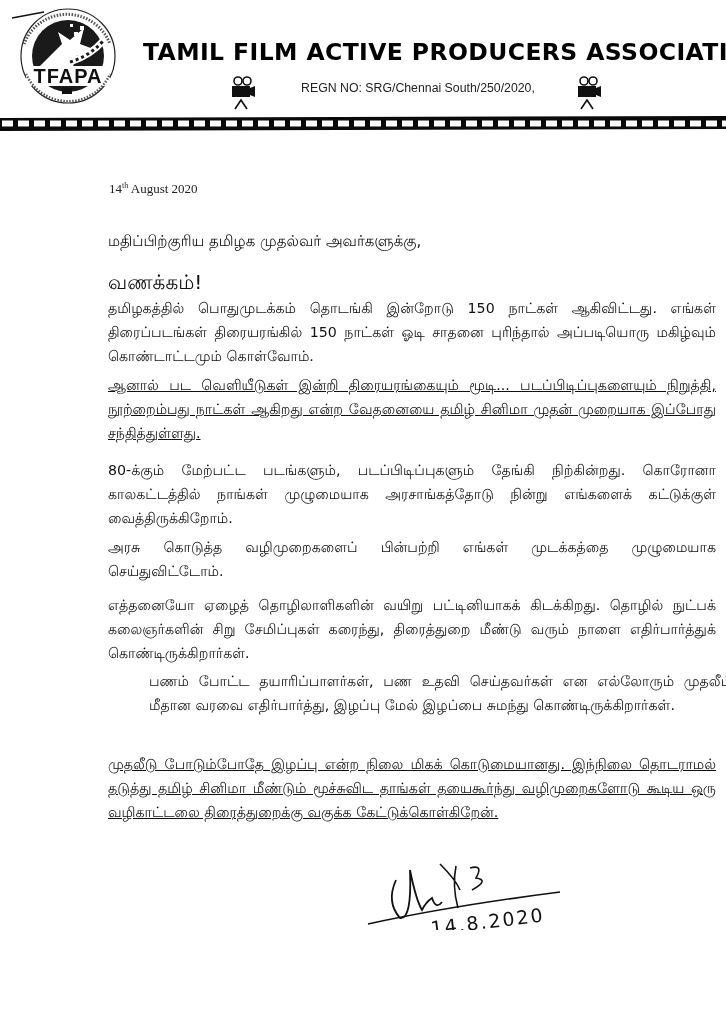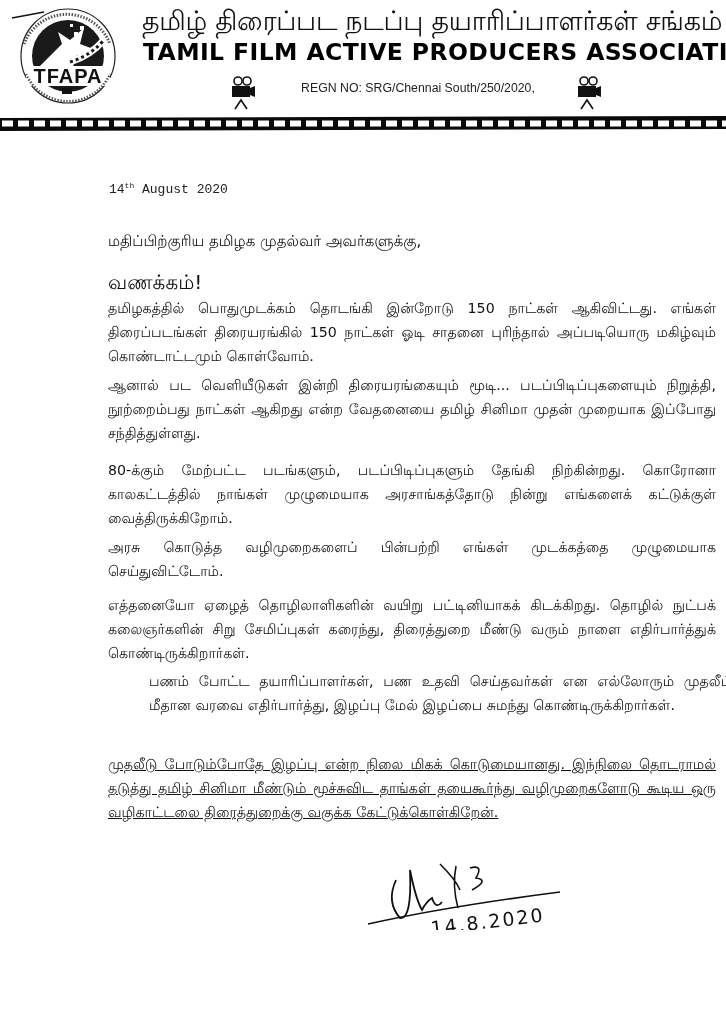--- a/index.html
+++ b/index.html
@@ -8,29 +8,29 @@
   .letterhead { position: absolute; left: 0; top: 0; width: 726px; height: 135px; }
   .logo { position: absolute; left: 10px; top: 4px; width: 112px; height: 104px; }
   .title-ta { position: absolute; left: 142px; top: 4px; width: 580px; font-family: "DejaVu Sans", sans-serif; font-size: 27px; line-height: 34px; color: #111; white-space: nowrap; letter-spacing: -0.3px; }
   .title-en { position: absolute; left: 143px; top: 38px; width: 580px; font-family: "DejaVu Sans", sans-serif; font-weight: bold; font-size: 23.5px; line-height: 28px; color: #000; white-space: nowrap; letter-spacing: 0.4px; }
   .regn { position: absolute; left: 278px; top: 80px; width: 280px; text-align: center; font-family: "Liberation Sans", sans-serif; font-size: 12.3px; line-height: 16px; color: #222; }
   .camera { position: absolute; width: 28px; height: 34px; }
   .camera.left { left: 228px; top: 76px; }
   .camera.right { left: 574px; top: 76px; }
   .filmstrip { position: absolute; left: 0; top: 116px; width: 726px; height: 15px; }
 
-  .date { position: absolute; left: 109px; top: 181px; font-family: Liberation Mono, monospace; font-size: 13px; color: #222; }
+  .date { position: absolute; left: 109px; top: 181px; font-family: Liberation Serif, serif; font-size: 13px; color: #222; }
   .date sup { font-size: 8px; }
 
   .body-text { position: absolute; left: 108px; width: 608px; font-family: "DejaVu Sans", sans-serif; font-size: 14.2px; color: #111; }
   .salutation { top: 232px; font-size: 15px; }
   .greeting { top: 270px; font-size: 20px; }
   .para { line-height: 24px; text-align: justify; text-align-last: left; }
   .p1 { top: 296px; }
-  .p2 { top: 373px; text-align-last: left; }
+  .p2 { top: 373px; text-align-last: left; text-decoration: underline; }
   .p3 { top: 458px; }
   .p4 { top: 535px; }
   .p5 { top: 593px; }
   .p6 { top: 669px; margin-left: 41px; }
   .p7 { top: 752px; text-decoration: underline; }
 
   .signature { position: absolute; left: 360px; top: 850px; width: 250px; height: 80px; }
 </style>
 </head>
 <body>
@@ -46,21 +46,20 @@
     <rect x="60" y="20" width="3" height="3" fill="#fff"></rect>
     <path d="M60 58 Q80 52 94 36" stroke="#fff" stroke-width="7" fill="none"></path>
     <path d="M60 58 Q80 52 94 36" stroke="#1a1a1a" stroke-width="3" stroke-dasharray="3 3" fill="none"></path>
     <rect x="16" y="62" width="84" height="20" fill="#fff"></rect>
     <text x="58" y="79" text-anchor="middle" font-family="Liberation Sans, sans-serif" font-size="20" font-weight="bold" fill="#111" letter-spacing="1">TFAPA</text>
     <rect x="52" y="84" width="10" height="6" fill="#111"></rect>
     <path d="M14 40 A46 46 0 0 1 100 40" fill="none" stroke="#555" stroke-width="3" stroke-dasharray="1.5 1.5"></path>
     <path d="M16 70 A46 46 0 0 0 100 70" fill="none" stroke="#555" stroke-width="2.5" stroke-dasharray="1.5 1.5"></path>
   </svg>
 
-  <div class="title-ta">தமிழ் திரைப்பட நடப்பு தயாரிப்பாளர்கள் சங்கம்</div>
   <div class="title-en">TAMIL FILM ACTIVE PRODUCERS ASSOCIATION</div>
 
   <svg class="camera left" viewBox="0 0 28 34">
     <circle cx="10" cy="5" r="4" fill="none" stroke="#111" stroke-width="1.6"></circle>
     <circle cx="19" cy="5" r="4" fill="none" stroke="#111" stroke-width="1.6"></circle>
     <rect x="4" y="10" width="18" height="11" fill="#111"></rect>
     <polygon points="22,12 27,10 27,21 22,19" fill="#111"></polygon>
     <polyline points="7,33 13,24 19,33" fill="none" stroke="#111" stroke-width="1.6"></polyline>
   </svg>
   <div class="regn">

